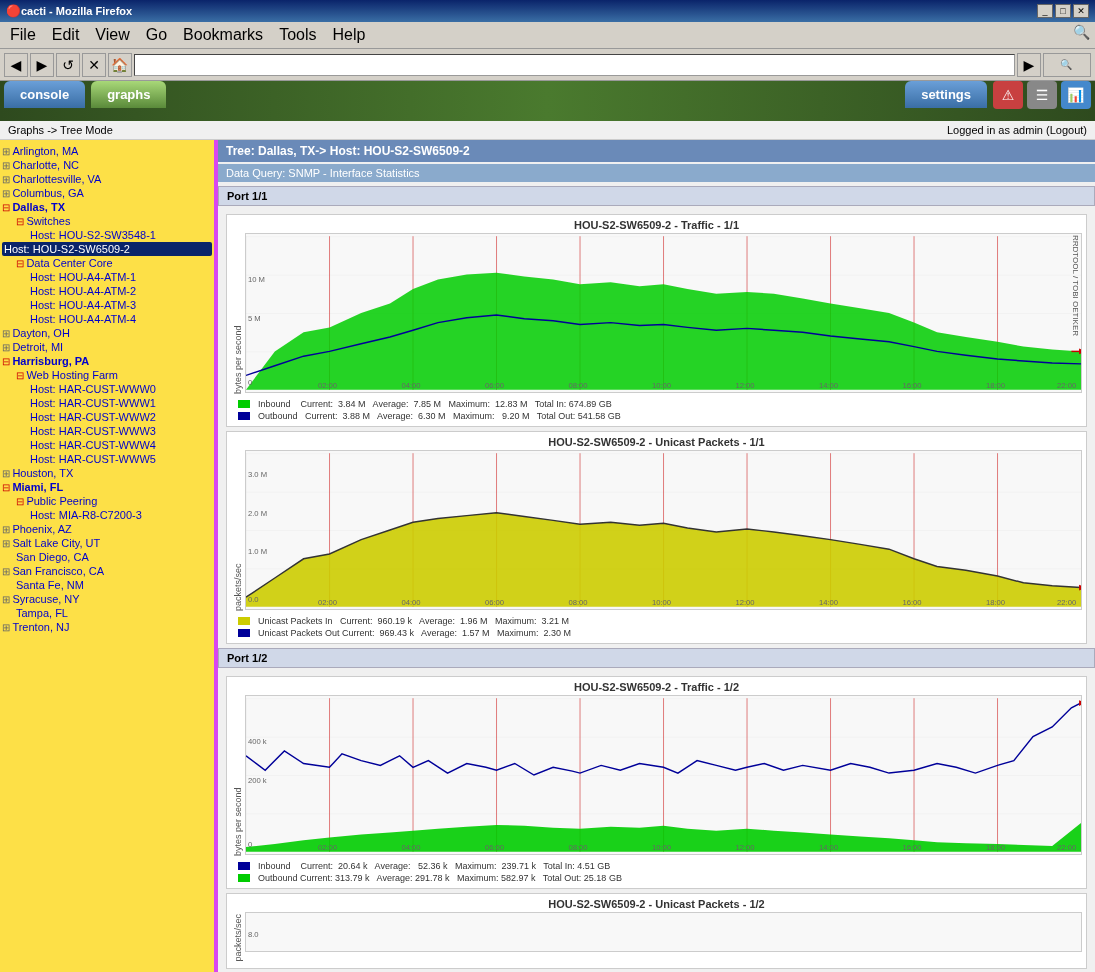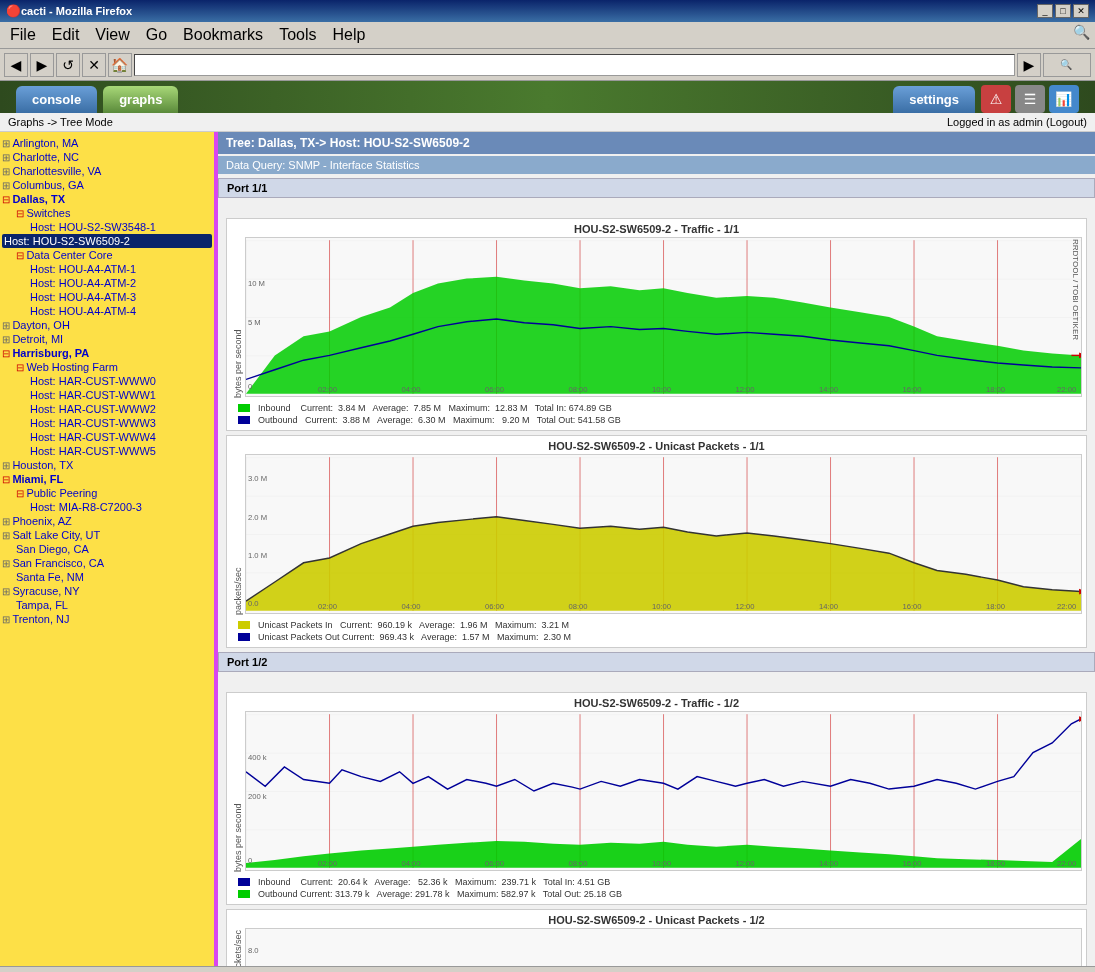--- a/index.html
+++ b/index.html
@@ -10,21 +10,21 @@
     .title-bar-title { font-size: 11px; font-weight: bold; flex: 1; text-align: left; }
     .title-bar-controls { display: flex; gap: 2px; }
     .title-bar-btn { width: 16px; height: 14px; border: 1px solid #666; background: #d4d0c8; font-size: 9px; cursor: pointer; display: flex; align-items: center; justify-content: center; }
     .menu-bar { background: #d4d0c8; border-bottom: 1px solid #999; padding: 2px 4px; display: flex; gap: 4px; }
     .menu-item { padding: 2px 6px; font-size: 16px; cursor: pointer; }
     .toolbar { background: #d4d0c8; border-bottom: 1px solid #999; padding: 2px 4px; display: flex; align-items: center; gap: 2px; height: 32px; }
     .toolbar-btn { width: 24px; height: 24px; border: 1px solid #999; background: #d4d0c8; cursor: pointer; display: flex; align-items: center; justify-content: center; font-size: 14px; }
     .address-bar { flex: 1; height: 22px; border: 1px inset #999; background: white; padding: 2px 4px; font-size: 11px; }
 
     
-    .cacti-nav { background: linear-gradient(to right, #2e4a1e, #4a7a2e, #2e4a1e); height: 32px; display: flex; align-items: flex-end; padding: 0 16px; gap: 6px; }
+    .cacti-nav { background: linear-gradient(to right, #2e4a1e, #4a7a2e, #2e4a1e); height: 40px; display: flex; align-items: flex-start; padding: 0 4px; gap: 6px; }
     .nav-btn { padding: 6px 16px; border-radius: 6px 6px 0 0; font-size: 13px; font-weight: bold; cursor: pointer; border: none; }
     .nav-btn-console { background: linear-gradient(to bottom, #6a9fd8, #3a6ea5); color: white; }
     .nav-btn-graphs { background: linear-gradient(to bottom, #a8d878, #5a8a3a); color: white; }
     .nav-btn-settings { background: linear-gradient(to bottom, #6a9fd8, #3a6ea5); color: white; margin-left: auto; }
     .nav-icons { display: flex; gap: 4px; }
     .nav-icon-btn { width: 30px; height: 28px; border: none; cursor: pointer; font-size: 14px; border-radius: 4px; }
 
     
     .breadcrumb-bar { background: #f0f0f0; border-bottom: 1px solid #ccc; padding: 3px 8px; display: flex; justify-content: space-between; font-size: 11px; }
 
@@ -36,21 +36,21 @@
     .sidebar-item { padding: 1px 0; cursor: pointer; white-space: nowrap; }
     .sidebar-item a { color: #0000cc; text-decoration: none; }
     .indent1 { padding-left: 14px; }
     .indent2 { padding-left: 28px; }
     .tree-icon { color: #666; font-size: 10px; margin-right: 2px; }
 
     
     .content { flex: 1; background: #f0f0f0; overflow-y: auto; padding: 0; }
     .content-header { background: #6a8ab8; color: white; padding: 4px 8px; font-size: 12px; font-weight: bold; margin-bottom: 2px; }
     .content-subheader { background: #8aaacc; color: white; padding: 3px 8px; font-size: 11px; margin-bottom: 4px; }
-    .port-header { background: #d0d8e8; border: 1px solid #aab; padding: 3px 8px; font-size: 11px; font-weight: bold; margin: 4px 0 20px 0; }
+    .port-header { background: #d0d8e8; border: 1px solid #aab; padding: 3px 8px; font-size: 11px; font-weight: bold; margin: 4px 0 8px 0; }
 
     .graph-container { background: white; border: 1px solid #ccc; margin: 4px 8px; padding: 4px; }
     .graph-title { text-align: center; font-size: 11px; font-weight: bold; color: #333; margin-bottom: 2px; }
 
     .graph-legend { font-size: 9px; margin-top: 2px; }
     .legend-row { display: flex; gap: 8px; align-items: center; padding: 1px 0; margin-left: 7px; }
     .legend-color { width: 12px; height: 8px; display: inline-block; }
     .legend-text { color: #333; }
 
     

